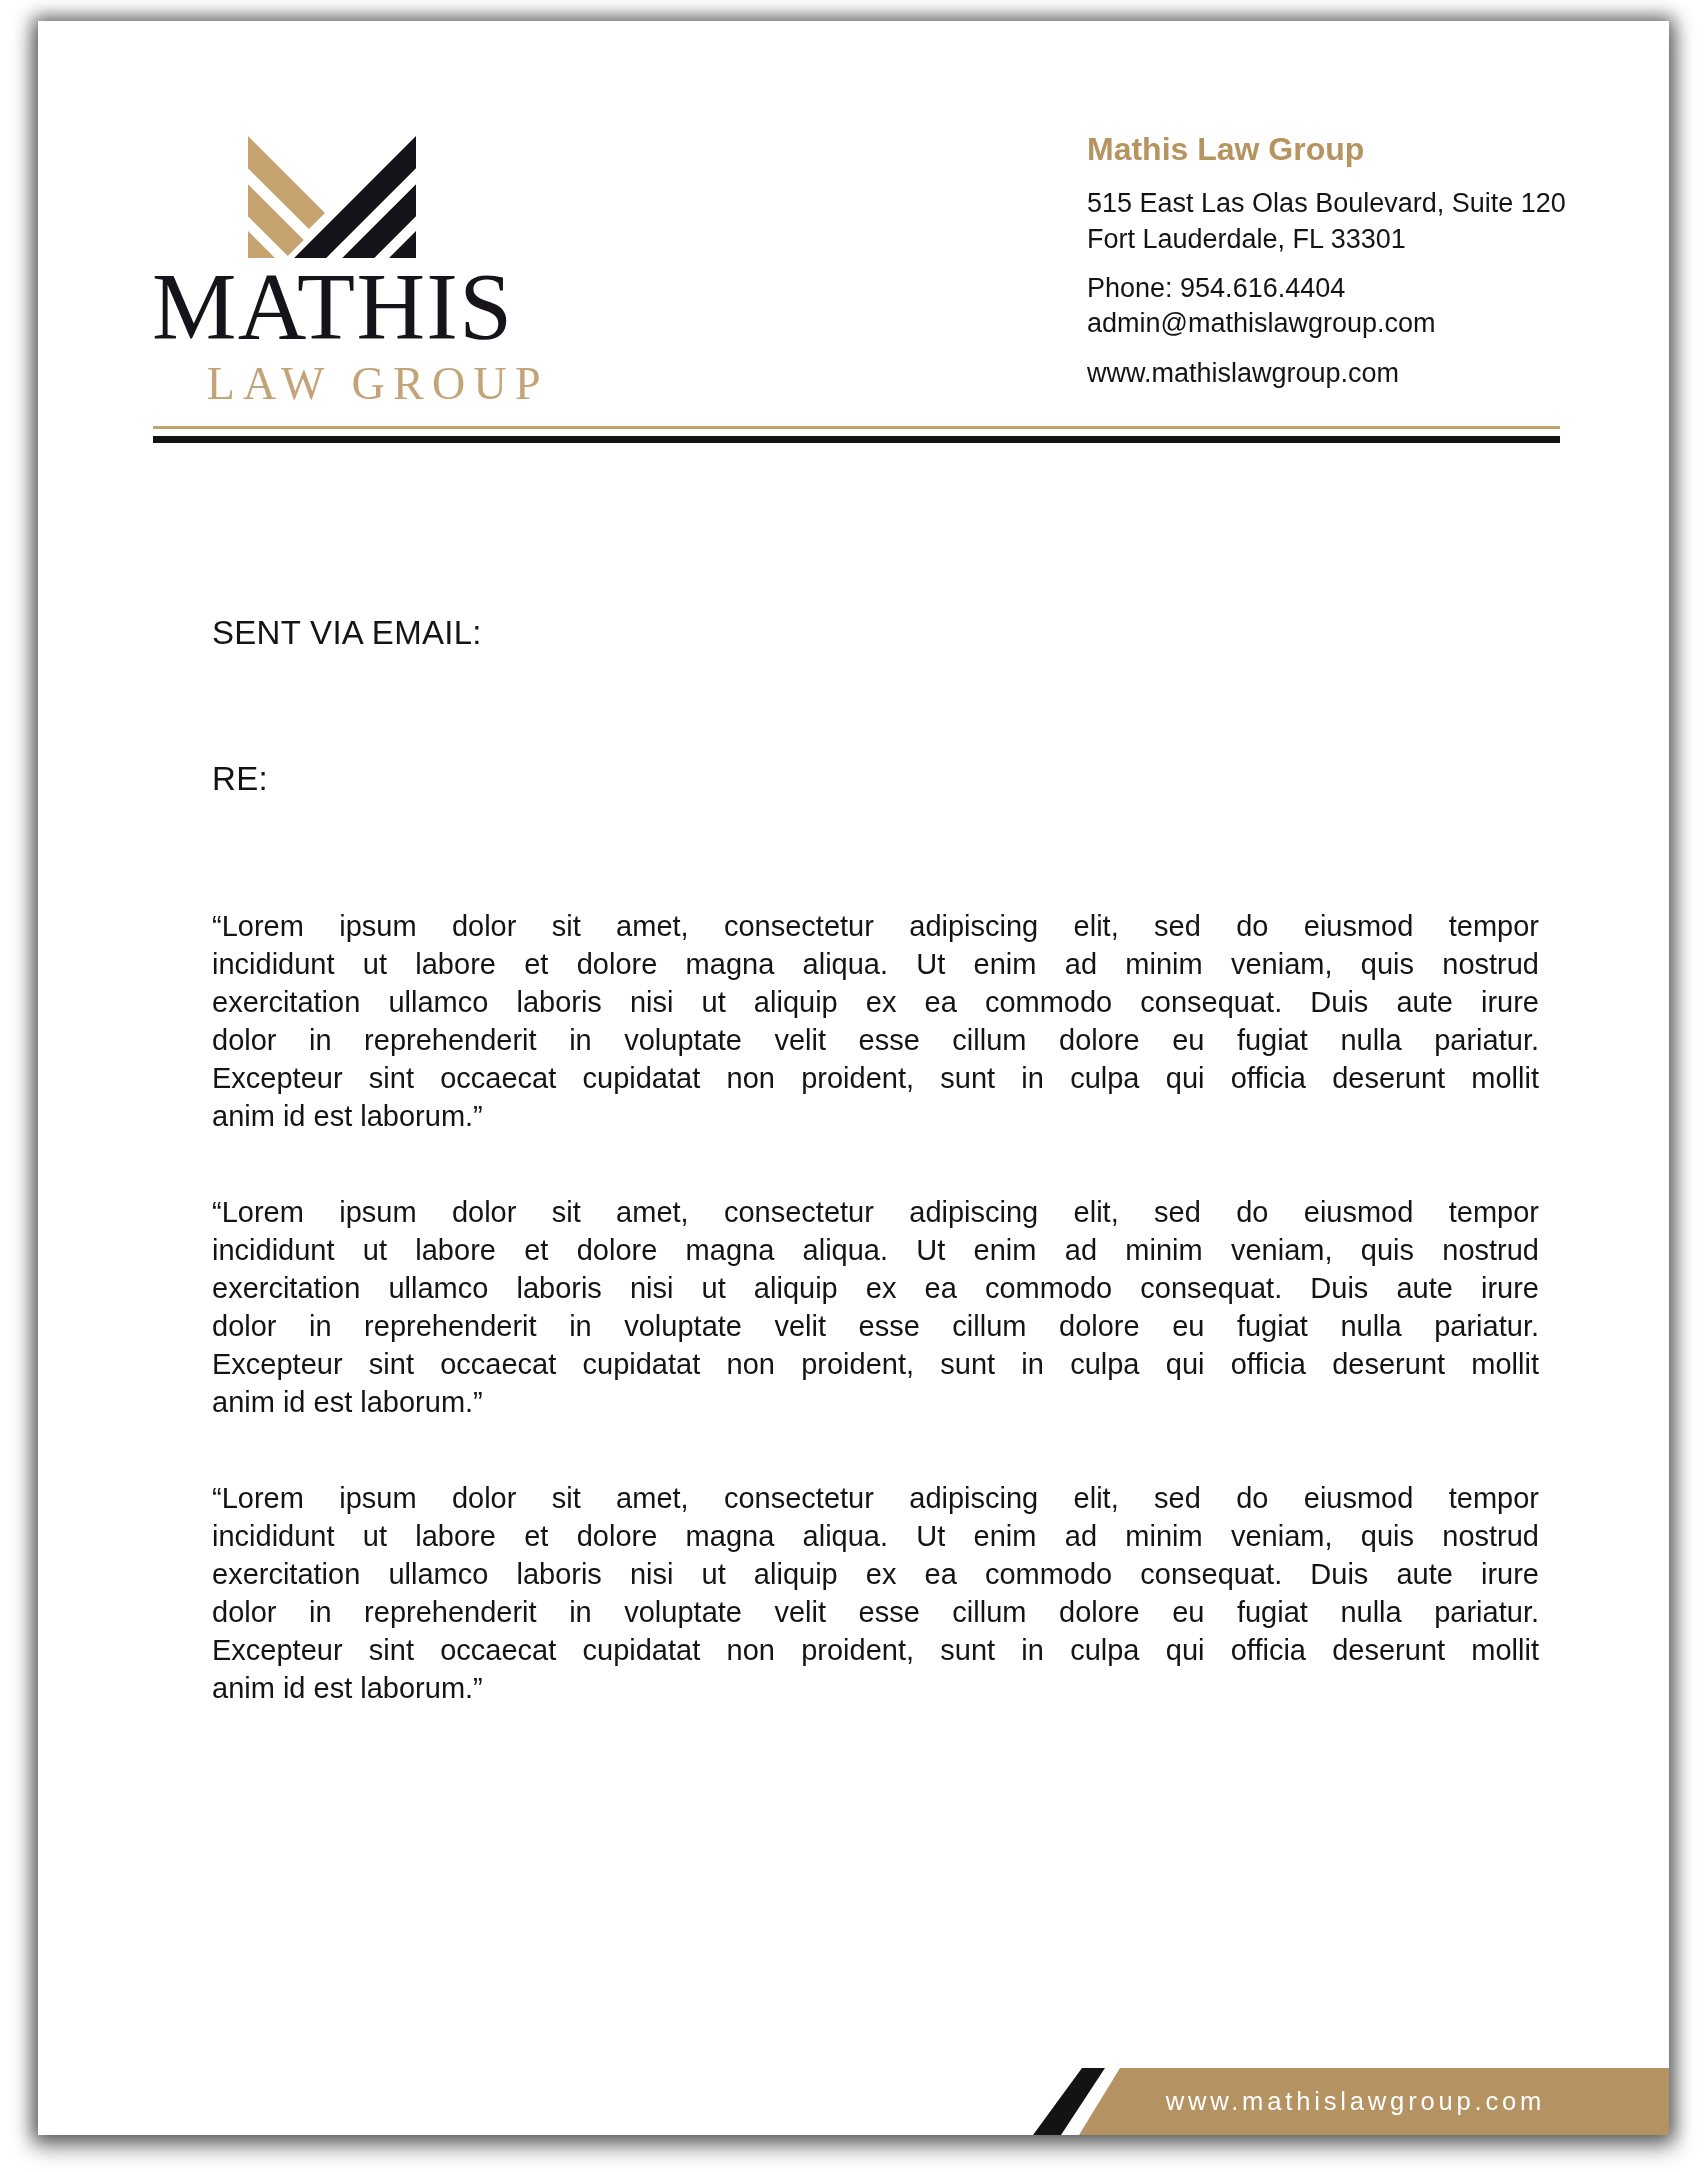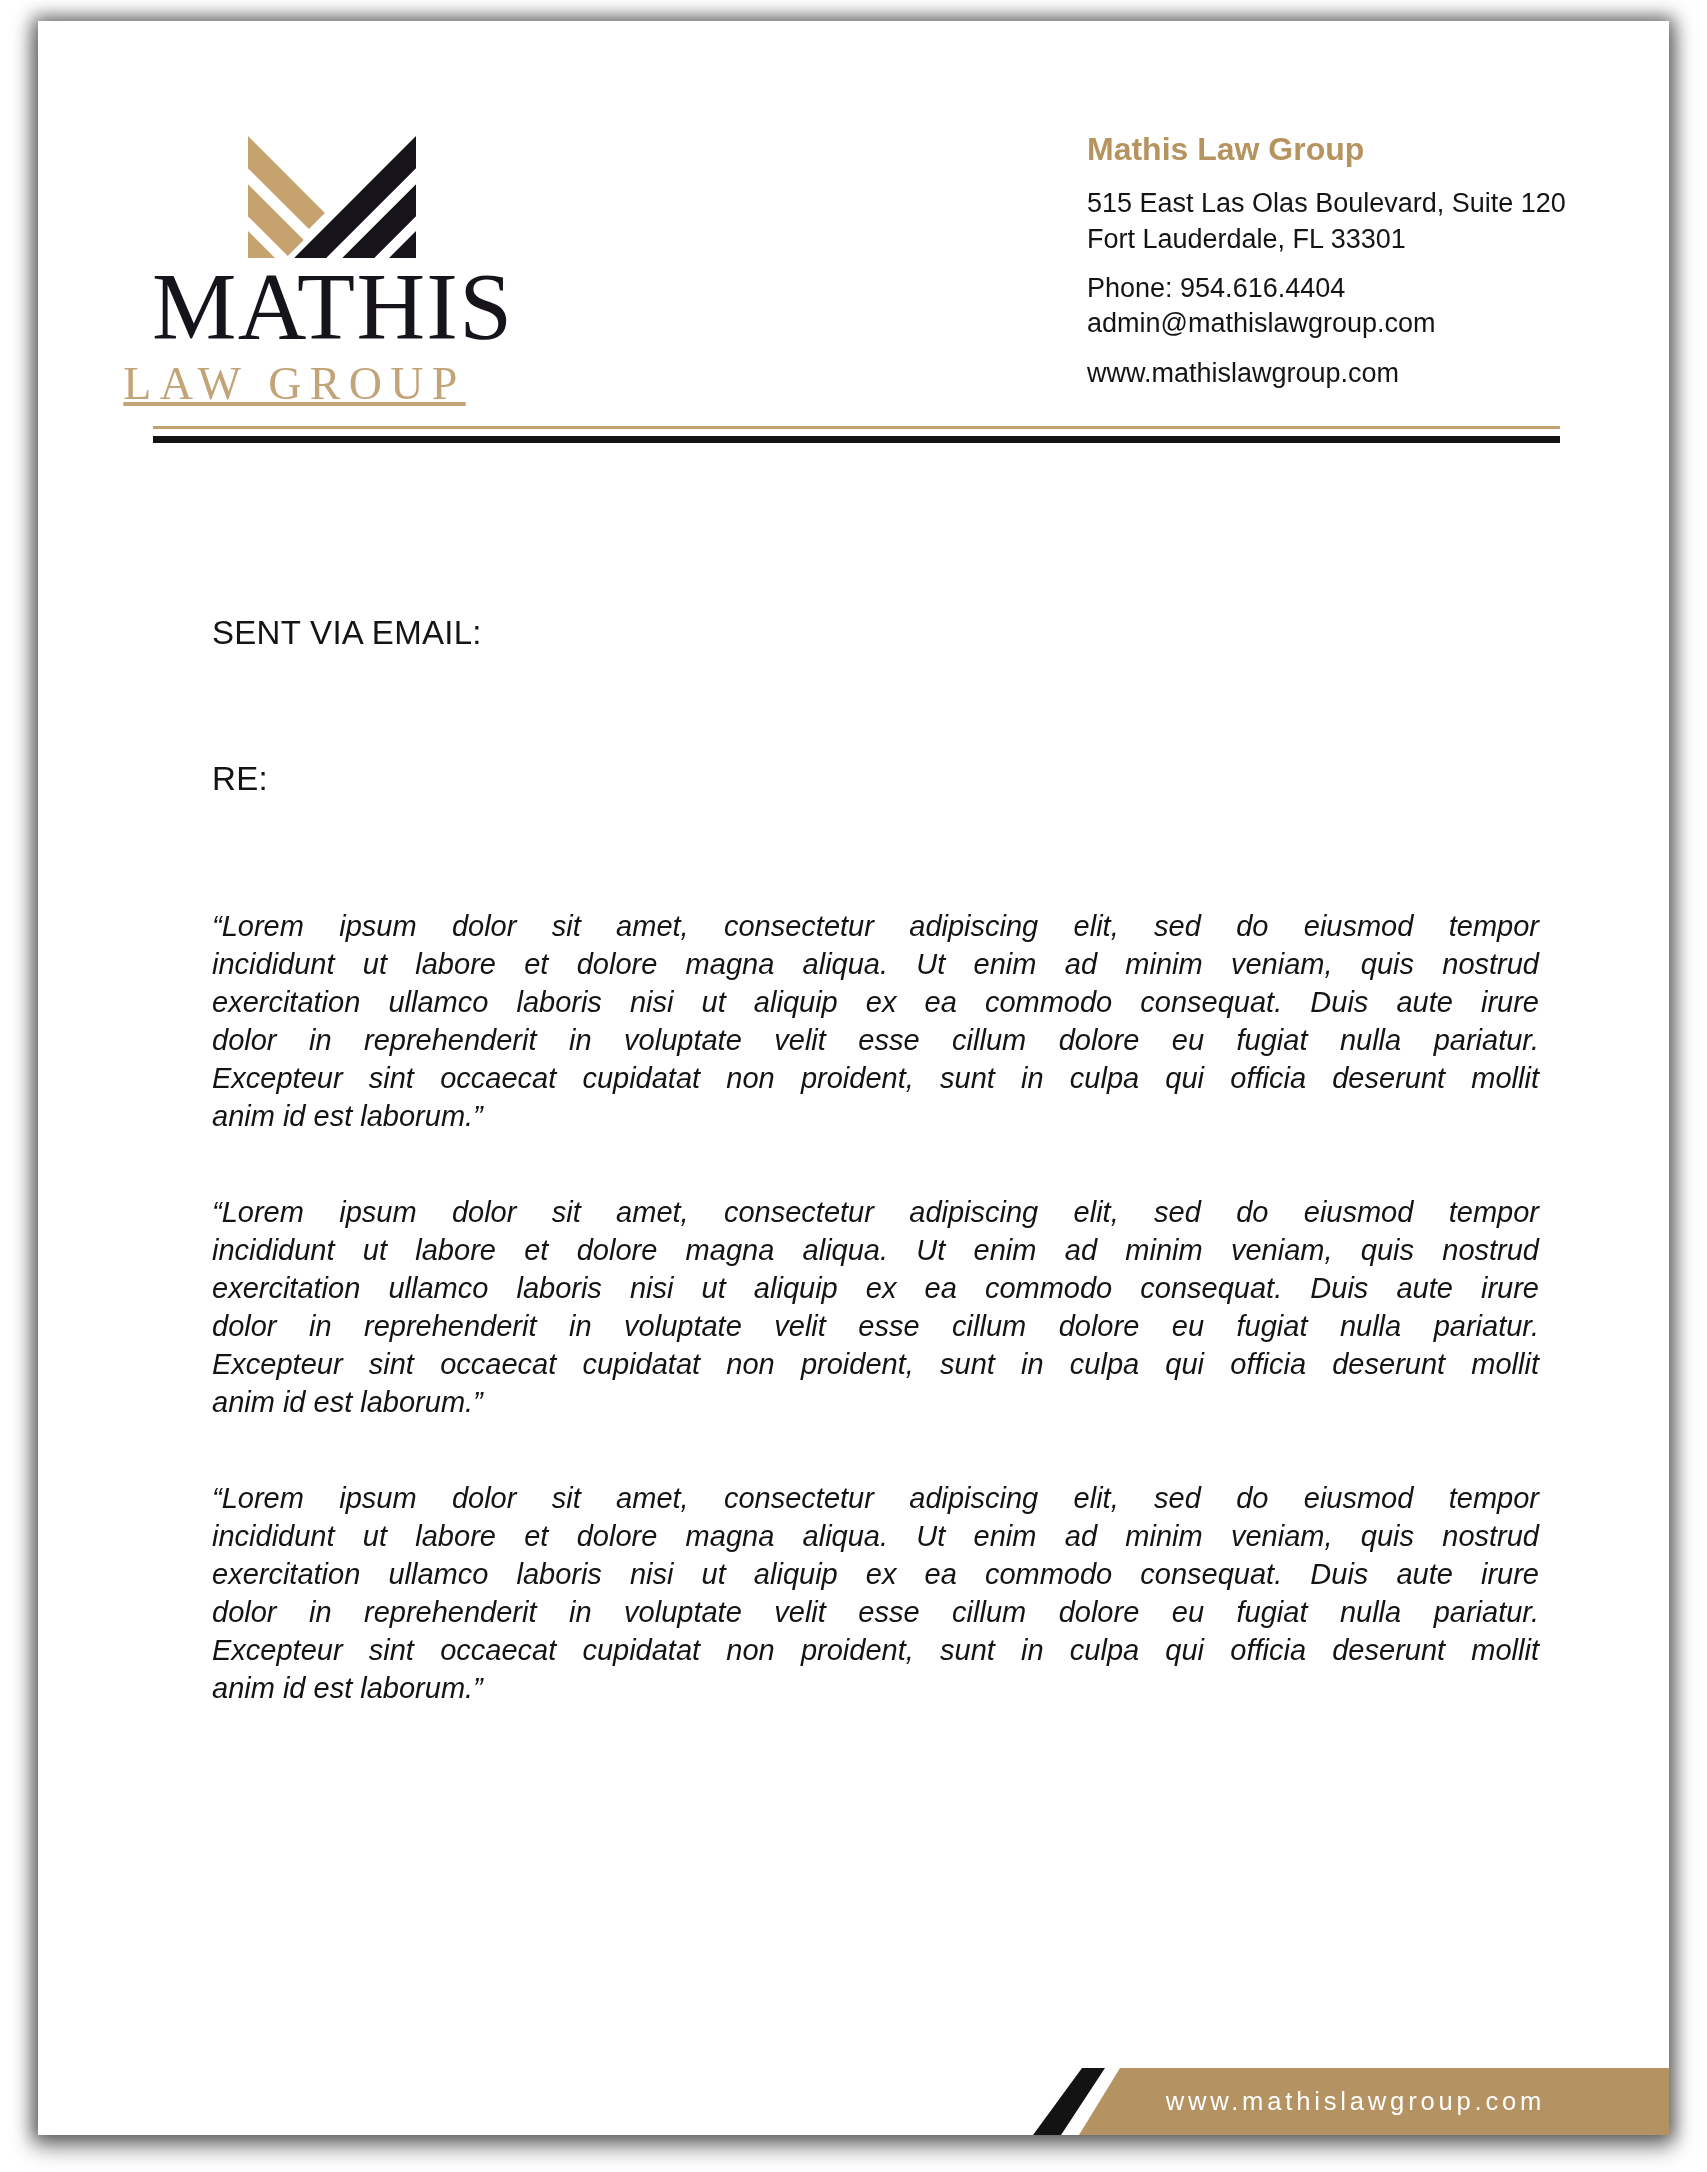--- a/index.html
+++ b/index.html
@@ -16,23 +16,23 @@
 
   
   .logo { position:absolute; left:77px; top:0; width:434px; height:480px; }
   .logo-mark { position:absolute; left:133px; top:115px; width:168px; height:122px; }
   .logo-name {
     position:absolute; top:239px; left:0; right:0; text-align:center;
     font-family:"Liberation Serif", serif; font-size:95px; line-height:1;
     letter-spacing:1.3px; padding-left:1.3px; color:var(--ink-logo);
   }
   .logo-sub {
-    position:absolute; top:340px; left:0; right:0; text-align:left;
+    position:absolute; top:340px; left:0; right:0; text-align:right;
     font-family:"Liberation Serif", serif; font-size:46px; line-height:1;
-    letter-spacing:8.3px; padding-left:8.3px; color:var(--gold-serif);text-decoration:underline;
+    letter-spacing:8.3px; padding-left:8.3px; color:var(--gold-serif);
   }
 
   
   .contact { position:absolute; left:1049px; top:110px; width:550px; color:var(--ink); }
   .c-name  { font-size:32px; line-height:36px; font-weight:bold; color:var(--gold-heading); margin-bottom:20px; }
   .c-line  { font-size:27px; line-height:33px; }
   .c-addr1 { margin-bottom:3.2px; }
   .c-addr2 { margin-bottom:15.4px; }
   .c-phone { margin-bottom:2px; }
   .c-email { margin-bottom:17px; }
@@ -47,21 +47,21 @@
     position:absolute; left:174px; font-size:33px; line-height:33px;
     color:var(--ink); letter-spacing:0.3px;
   }
   .sent-via { top:595px; }
   .re-line  { top:741px; }
 
   .body-text { position:absolute; left:174px; top:886px; width:1327px; color:var(--ink); }
   .para { margin-bottom:58px; }
   .pline {
     font-size:29px; line-height:38px;
-    text-align:justify; text-align-last:justify;font-style:italic;
+    text-align:justify; text-align-last:justify;
   }
   .pline-last { text-align-last:left; }
 
   
   .f-stripe {
     position:absolute; left:0; bottom:0; width:1631px; height:67px;
     background:#131313;
     clip-path: polygon(1044px 0, 1067px 0, 1023px 100%, 995px 100%);
   }
   .f-band {

